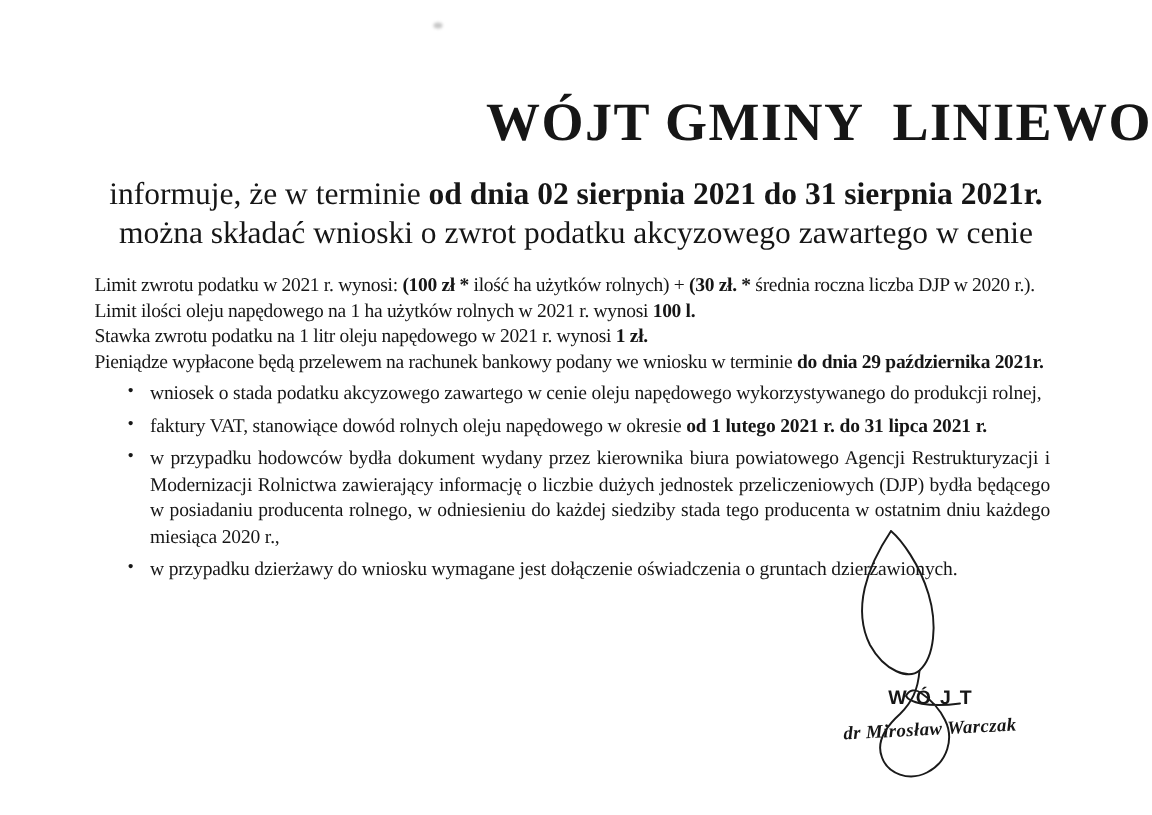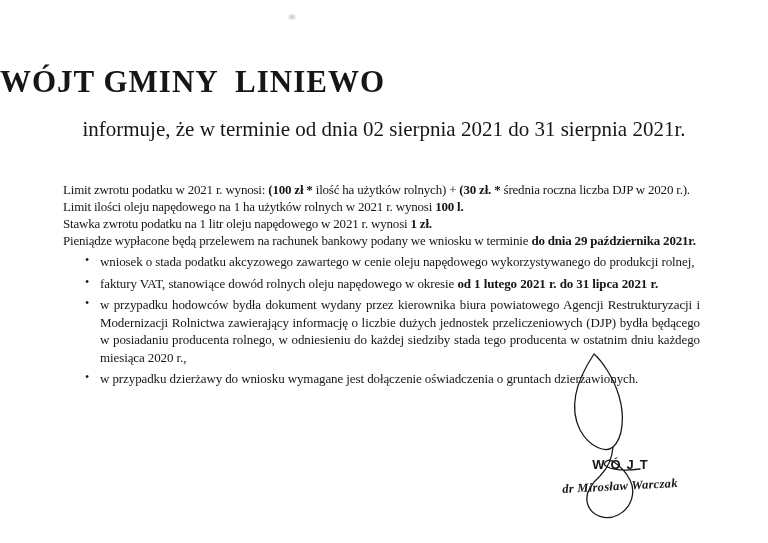--- a/index.html
+++ b/index.html
@@ -11,35 +11,35 @@
     overflow: hidden;
   }
   .page {
     position: relative;
     width: 768px; height: 543px;
     background: #ffffff;
     overflow: hidden;
   }
   .doc-title {
     margin: 63px 0 0 0;
-    text-align: left;
-    font-size: 31px;
+    text-align: right;
+    font-size: 36px;
     line-height: 37px;
     font-weight: bold;
     letter-spacing: 1px;
     white-space: pre;
   }
   .intro {
     margin: 16px auto 0 auto;
     width: 724px;
     text-align: center;
     font-size: 21px;
     line-height: 26px;
   }
-  .intro b { font-weight: normal; }
+  .intro b { font-weight: bold; }
   .limits {
     margin: 13px 0 0 63px;
     font-size: 13px;
     line-height: 17px;
     letter-spacing: -0.2px;
   }
   .limit-line { white-space: nowrap; }
   .limit-line b { font-weight: bold; }
   .docs-heading {
     margin: 9px 0 0 63px;
@@ -106,21 +106,21 @@
 </style>
 </head>
 <body>
 
 <div class="page">
 
   <div class="scan-smudge"></div>
 
   <h1 class="doc-title">WÓJT GMINY  LINIEWO</h1>
 
-  <p class="intro"><span>informuje, że w terminie </span><b>od dnia 02 sierpnia 2021 do 31 sierpnia 2021r.</b><br><br></p>
+  <p class="intro"><span>informuje, że w terminie </span><b>od dnia 02 sierpnia 2021 do 31 sierpnia 2021r.</b><br><span>można składać wnioski o zwrot podatku akcyzowego zawartego w cenie</span><br></p>
 
   <div class="limits">
     <div class="limit-line"><span>Limit zwrotu podatku w 2021 r. wynosi: </span><b>(100 zł *</b><span> ilość ha użytków rolnych) + </span><b>(30 zł. *</b><span> średnia roczna liczba DJP w 2020 r.).</span></div>
     <div class="limit-line"><span>Limit ilości oleju napędowego na 1 ha użytków rolnych w 2021 r. wynosi </span><b>100 l.</b></div>
     <div class="limit-line"><span>Stawka zwrotu podatku na 1 litr oleju napędowego w 2021 r. wynosi </span><b>1 zł.</b></div>
     <div class="limit-line"><span>Pieniądze wypłacone będą przelewem na rachunek bankowy podany we wniosku w terminie </span><b>do dnia 29 października 2021r.</b></div>
   </div>
 
 
   <ul class="bullet-list">

